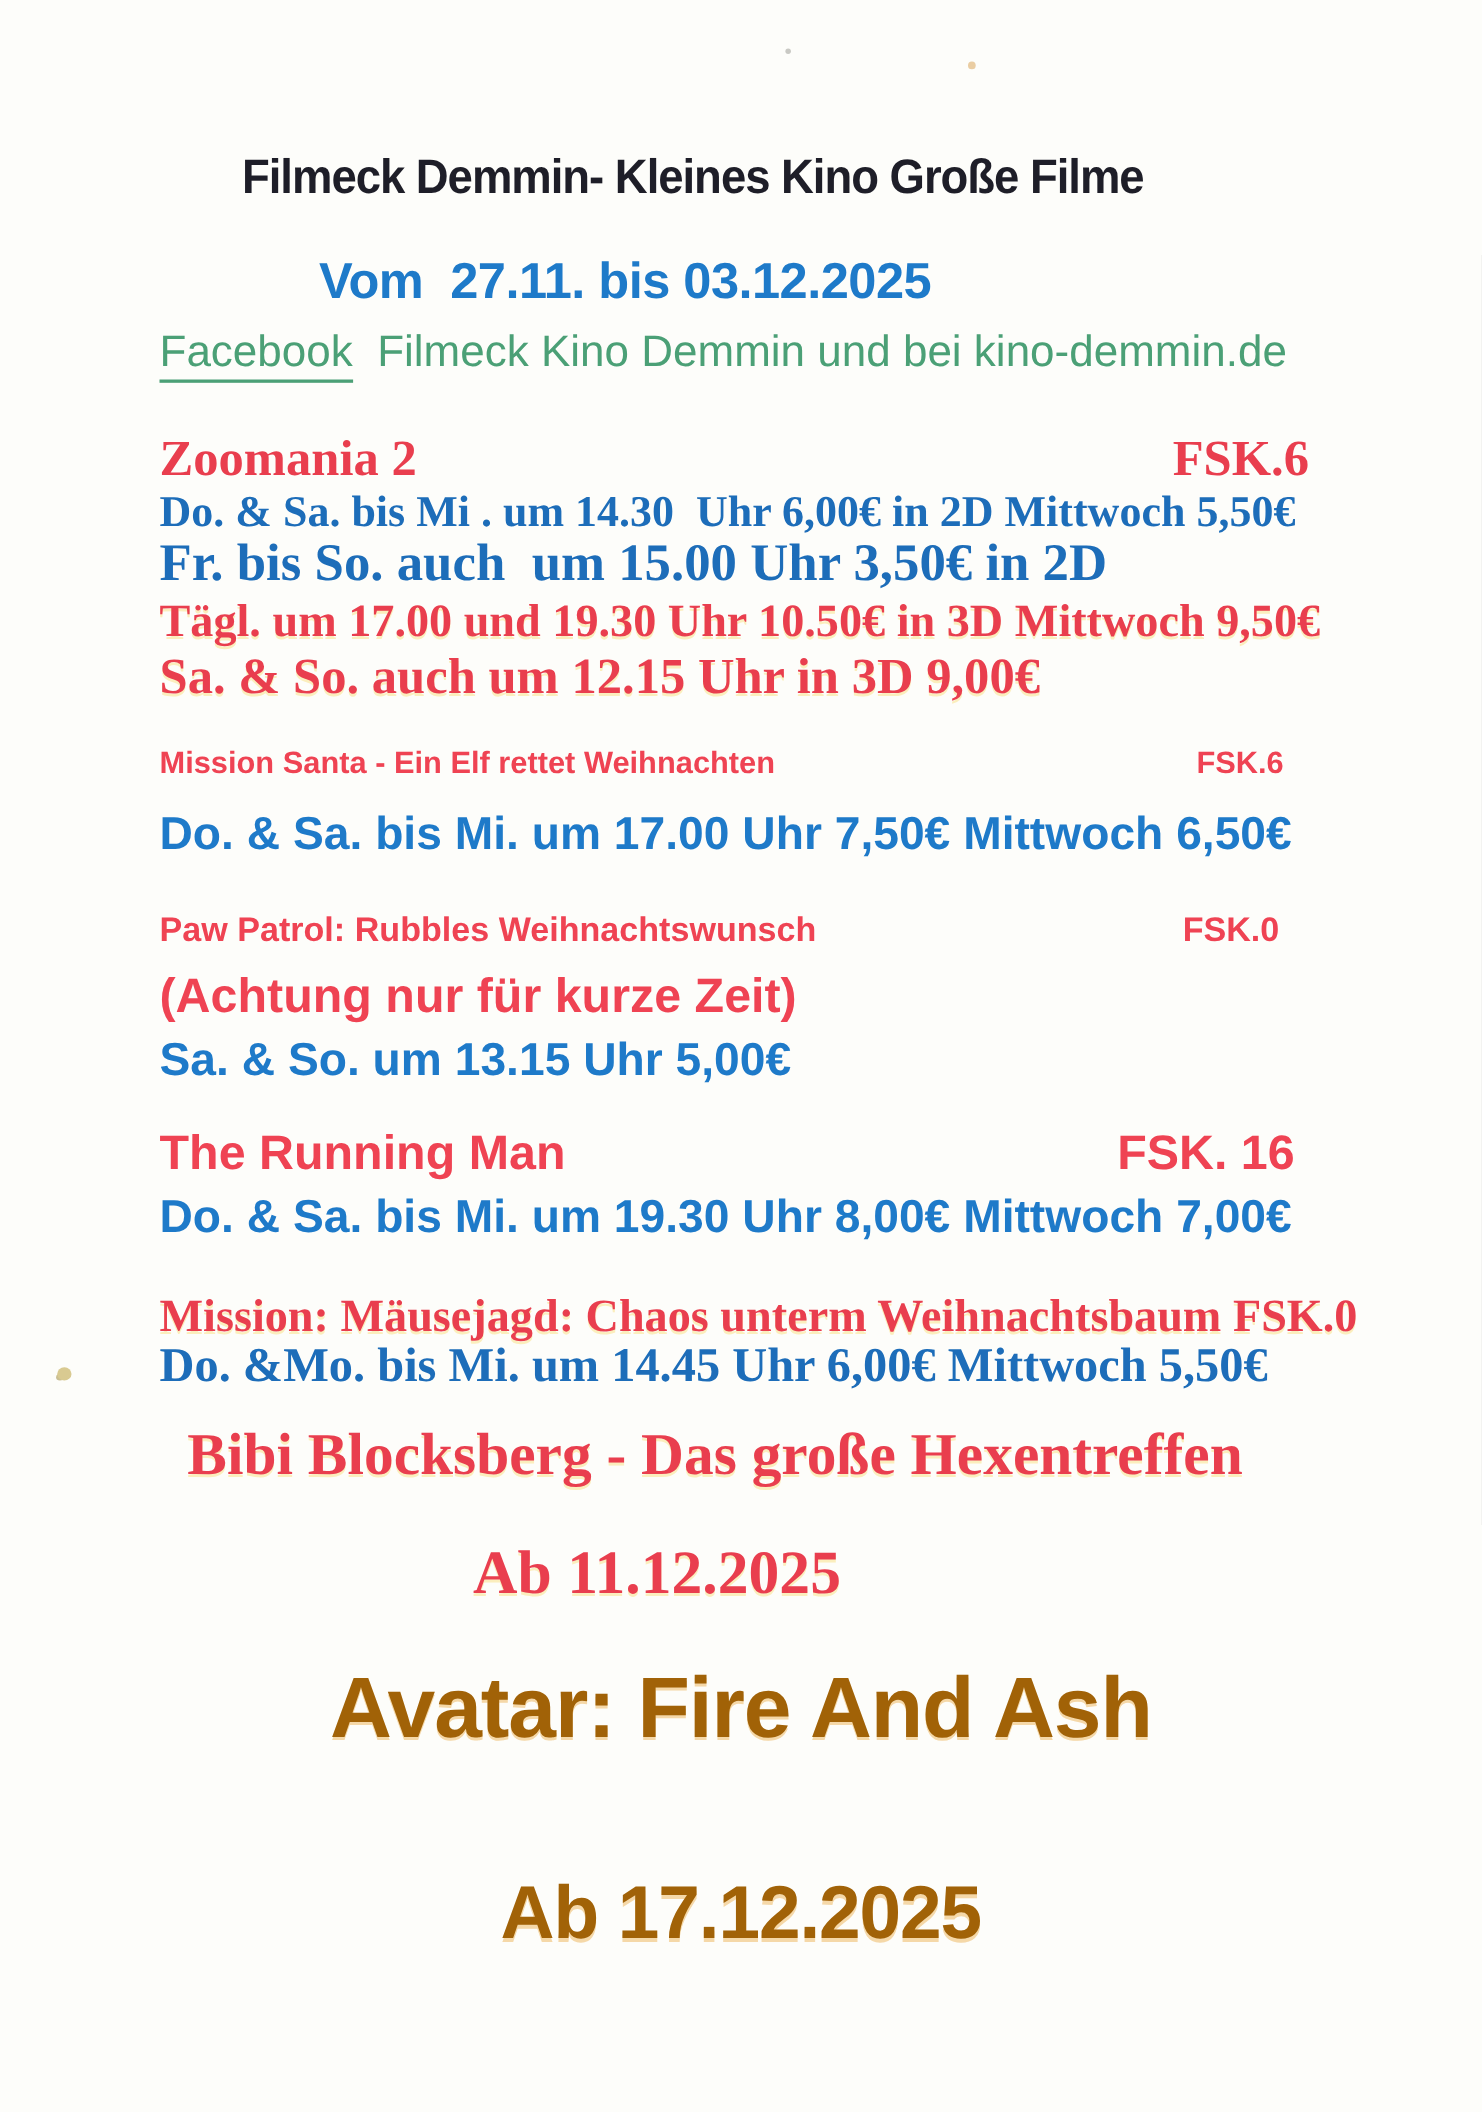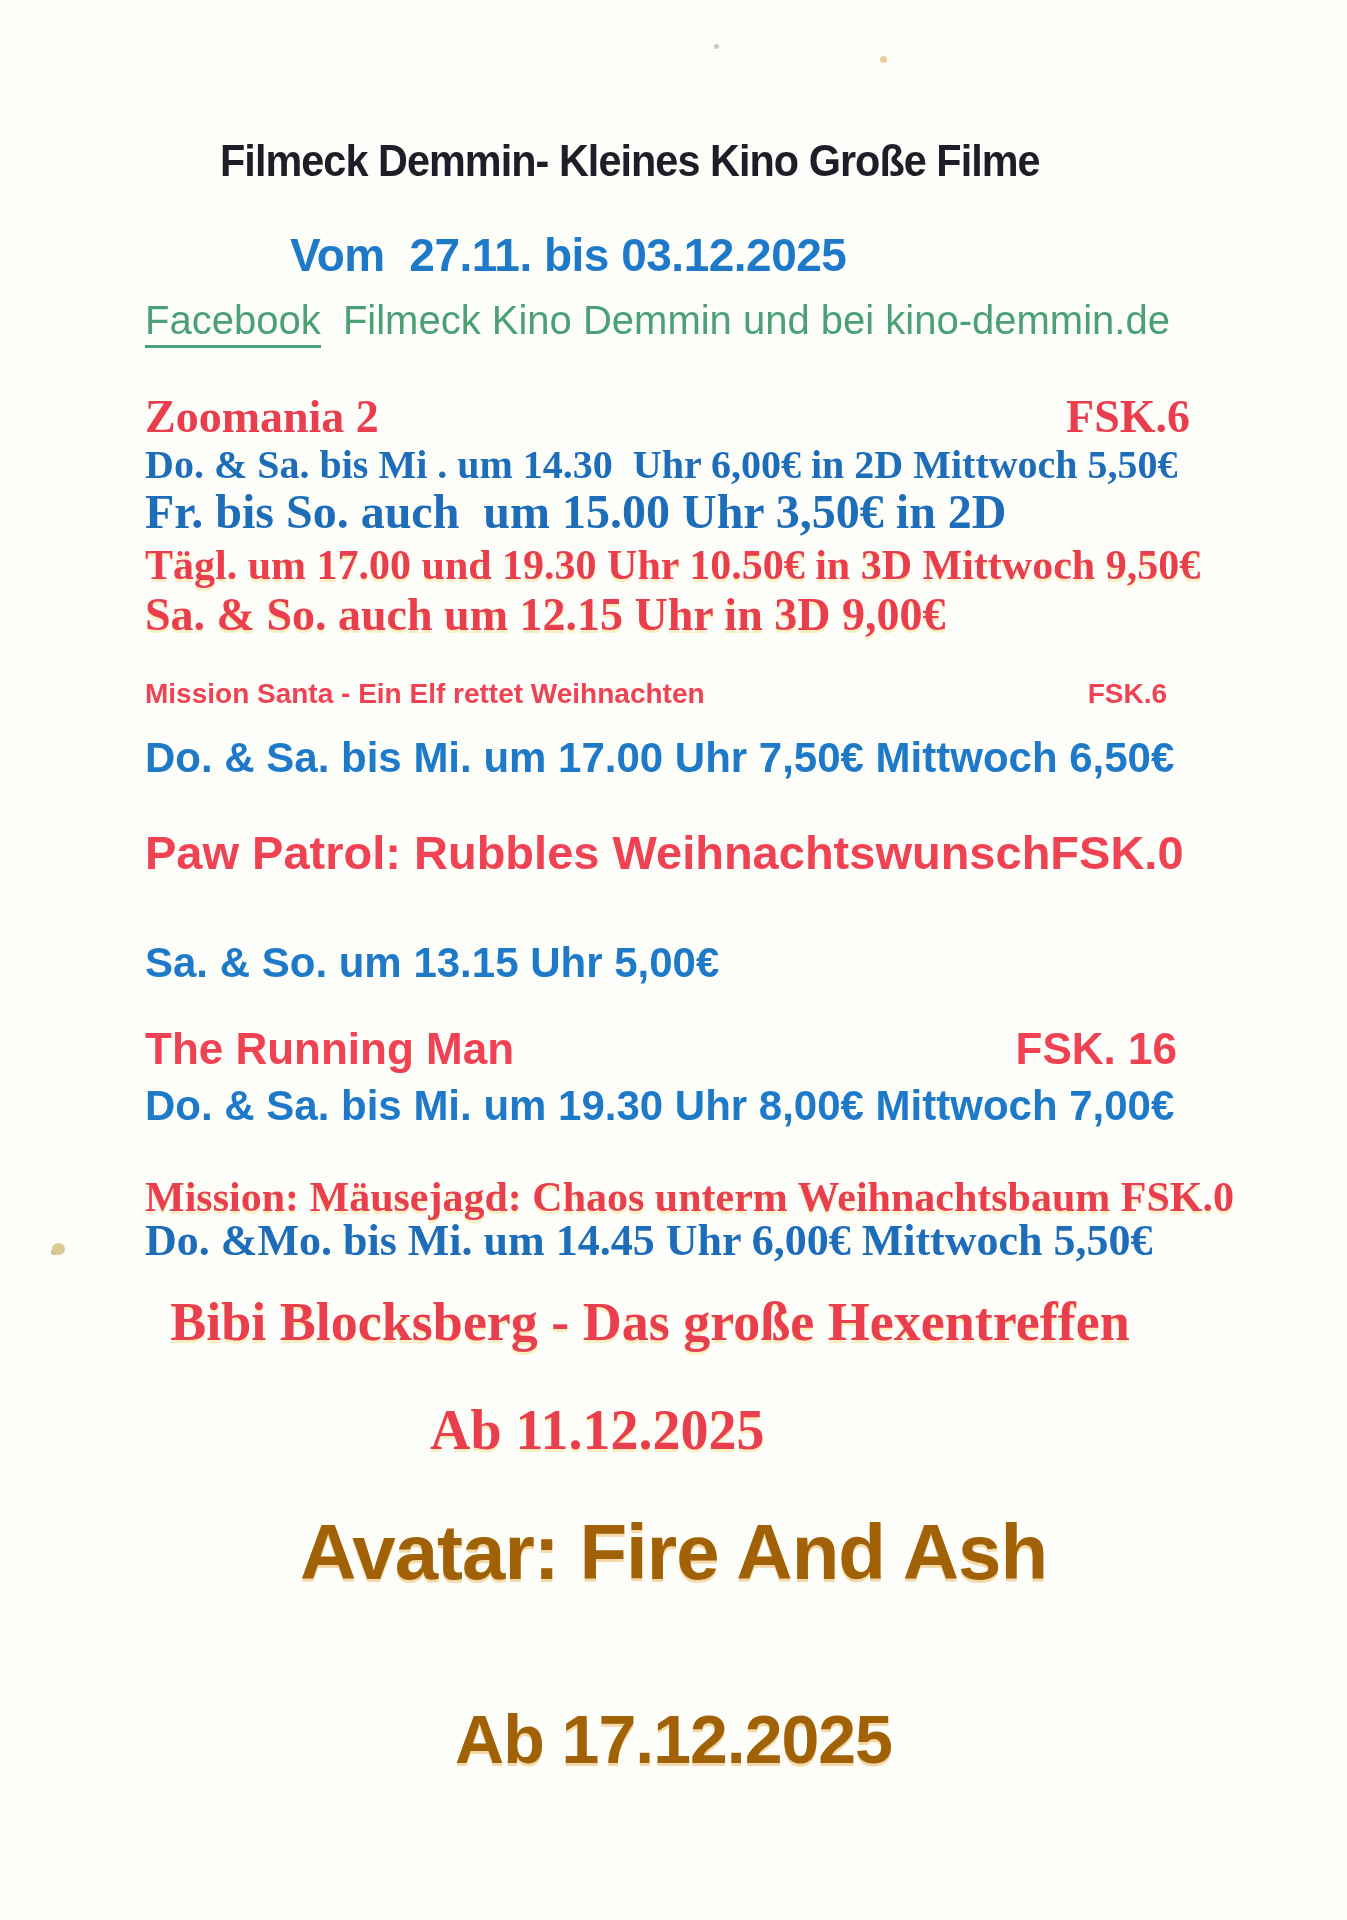--- a/index.html
+++ b/index.html
@@ -40,21 +40,21 @@
   .z1{top:445px;left:145px;font-size:40px;}
   .z2{top:488px;left:145px;font-size:48px;}
   .z3{top:544px;left:145px;font-size:42px;}
   .z4{top:592px;left:145px;font-size:46px;}
 
   
   .santa-title{top:680px;left:145px;width:1022px;font-size:28px;}
   .santa-t{top:737px;left:145px;font-size:42px;}
 
   
-  .paw-title{top:829px;left:145px;width:1018px;font-size:47px;}
+  .paw-title{top:829px;left:145px;width:1018px;font-size:31px;}
   .paw-note{top:884px;left:145px;font-size:44px;}
   .paw-t{top:942px;left:145px;font-size:42px;}
 
   
   .run-title{top:1027px;left:145px;width:1032px;font-size:44px;}
   .run-t{top:1085px;left:145px;font-size:42px;}
 
   
   .mouse-title{top:1176px;left:145px;font-size:42px;}
   .mouse-t{top:1219px;left:145px;font-size:44px;}
@@ -92,20 +92,21 @@
   <div class="row sans red-sans santa-title">
     <span>Mission Santa - Ein Elf rettet Weihnachten</span>
     <span>FSK.6</span>
   </div>
   <div class="ln sans blue-sans santa-t">Do. &amp; Sa. bis Mi. um 17.00 Uhr 7,50€ Mittwoch 6,50€</div>
 
   <div class="row sans red-sans paw-title">
     <span>Paw Patrol: Rubbles Weihnachtswunsch</span>
     <span>FSK.0</span>
   </div>
+  <div class="ln sans red-sans paw-note">(Achtung nur für kurze Zeit)</div>
   <div class="ln sans blue-sans paw-t">Sa. &amp; So. um 13.15 Uhr 5,00€</div>
 
   <div class="row sans red-sans run-title">
     <span>The Running Man</span>
     <span>FSK. 16</span>
   </div>
   <div class="ln sans blue-sans run-t">Do. &amp; Sa. bis Mi. um 19.30 Uhr 8,00€ Mittwoch 7,00€</div>
 
   <div class="ln serif red-serif fringe mouse-title">Mission: Mäusejagd: Chaos unterm Weihnachtsbaum FSK.0</div>
   <div class="ln serif blue-serif mouse-t">Do. &amp;Mo. bis Mi. um 14.45 Uhr 6,00€ Mittwoch 5,50€</div>

